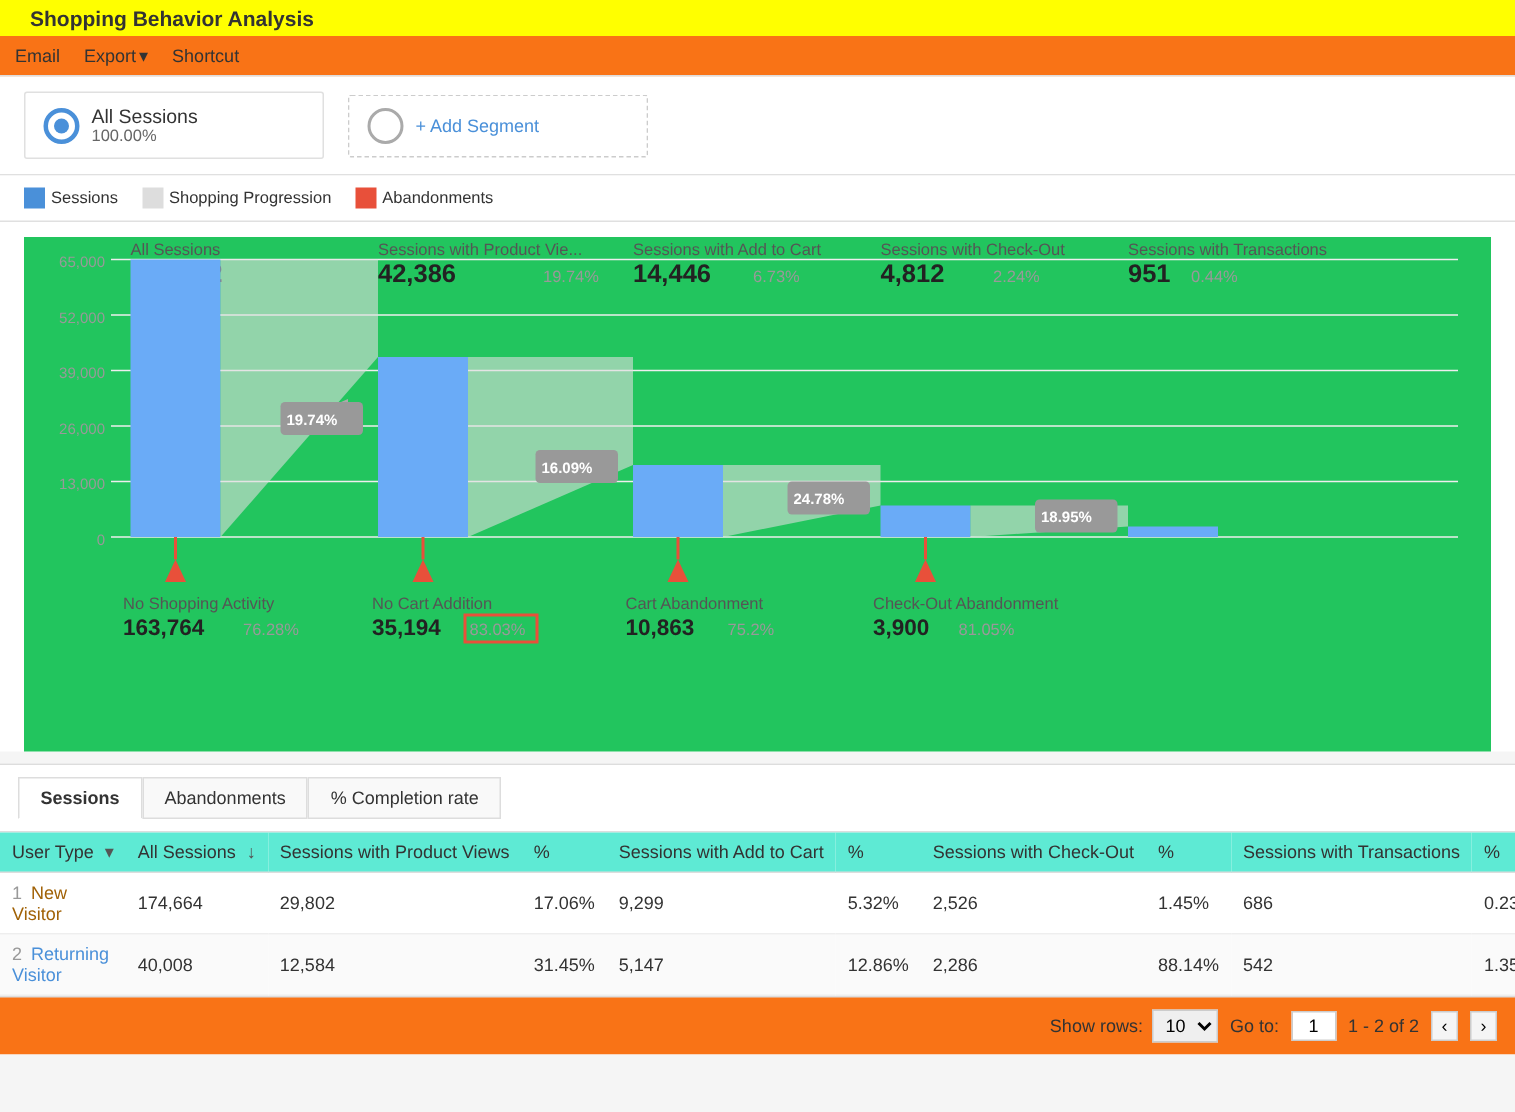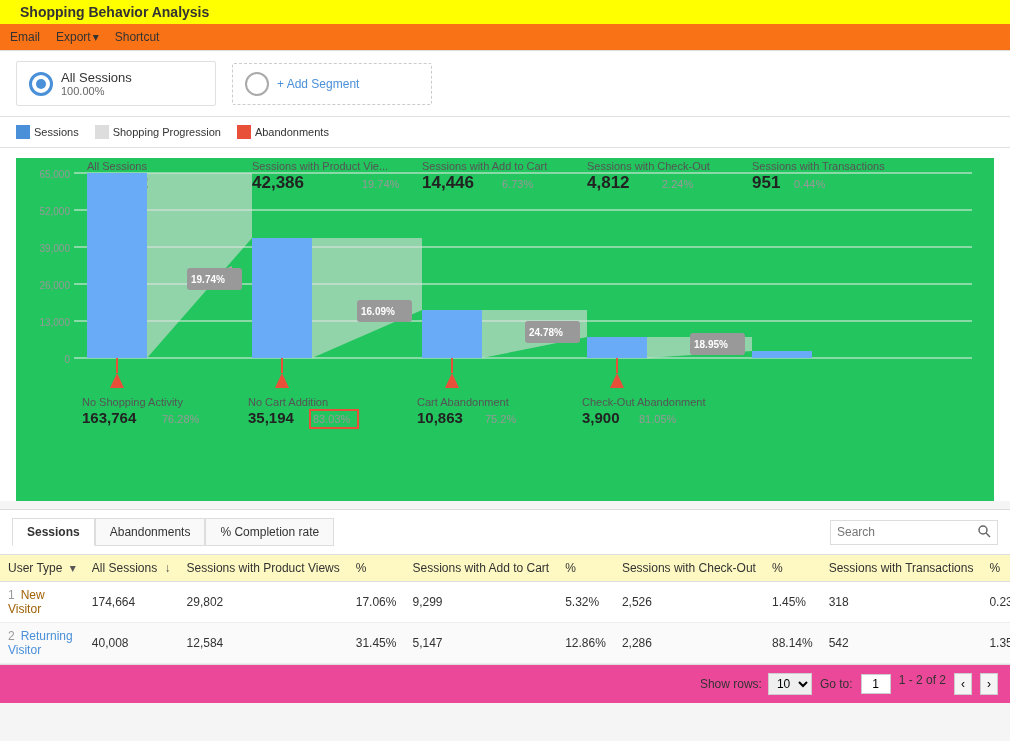--- a/index.html
+++ b/index.html
@@ -34,26 +34,26 @@
     .table-section { background: #fff; margin-top: 8px; border-top: 1px solid #ddd; }
     .table-tabs { display: flex; gap: 0; align-items: center; padding: 8px 12px; border-bottom: 1px solid #ddd; justify-content: space-between; }
     .tab-group { display: flex; gap: 0; }
     .tab-btn { padding: 6px 14px; border: 1px solid #ddd; background: #f9f9f9; cursor: pointer; font-size: 12px; color: #333; }
     .tab-btn.active { background: #fff; border-bottom: 1px solid #fff; font-weight: bold; }
     .search-box { display: flex; align-items: center; border: 1px solid #ddd; background: #fff; padding: 3px 6px; }
     .search-input { border: none; outline: none; font-size: 12px; width: 140px; }
     .search-icon-btn { background: none; border: none; cursor: pointer; color: #666; }
 
     table { width: 100%; border-collapse: collapse; font-size: 12px; }
-    th { background: #fef9c3; border-bottom: 1px solid #ddd; padding: 6px 8px; text-align: left; font-weight: normal; color: #333; white-space: nowrap; }
+    th { background: #5eead4; border-bottom: 1px solid #ddd; padding: 6px 8px; text-align: left; font-weight: normal; color: #333; white-space: nowrap; }
     td { padding: 6px 8px; border-bottom: 1px solid #eee; color: #333; }
     tr:nth-child(even) td { background: #fafafa; }
     .sort-arrow { color: #555; margin-left: 4px; }
 
-    .pagination { display: flex; justify-content: flex-end; padding: 8px 12px; gap: 8px; background: #ec4899; border-top: 1px solid #ddd; }
+    .pagination { display: flex; align-items: center; justify-content: flex-end; padding: 8px 12px; gap: 8px; background: #f97316; border-top: 1px solid #ddd; }
     .show-rows { display: flex; align-items: center; gap: 6px; font-size: 12px; }
     .rows-select { border: 1px solid #ccc; padding: 2px 4px; font-size: 12px; }
     .goto { display: flex; align-items: center; gap: 8px; font-size: 12px; }
     .goto-input { border: 1px solid #ccc; width: 30px; padding: 2px 4px; text-align: center; font-size: 12px; }
     .page-info { font-size: 12px; }
     .nav-btn { border: 1px solid #ccc; background: #f5f5f5; padding: 2px 6px; cursor: pointer; font-size: 12px; }
 
     .chart-outer { position: relative; background: #fff; padding: 10px 16px 0 16px; }
     .col-headers { display: flex; margin-left: 50px; }
   </style>
@@ -205,29 +205,20 @@
     </svg>
   </div>
 </div>
 
 <div class="table-section">
   <div class="table-tabs">
     <div class="tab-group">
       <button class="tab-btn active">Sessions</button>
       <button class="tab-btn">Abandonments</button>
       <button class="tab-btn">% Completion rate</button>
-    </div>
-    <div class="search-box">
-      <input type="text" class="search-input" placeholder="Search" style="">
-      <button class="search-icon-btn">
-        <svg width="14" height="14" viewBox="0 0 14 14">
-          <circle cx="6" cy="6" r="4" stroke="#666" stroke-width="1.5" fill="none"></circle>
-          <line x1="9" y1="9" x2="13" y2="13" stroke="#666" stroke-width="1.5"></line>
-        </svg>
-      </button>
     </div>
   </div>
 
   <table>
     <thead>
       <tr>
         <th>
           <span>User Type</span>
           <span class="sort-arrow">▾</span>
         </th>
@@ -264,21 +255,21 @@
     <tbody id="table-body">
     <tr>
     <td><span style="color:#999;margin-right:6px;">1</span><a href="#" style="color:#a16207;text-decoration:none;">New Visitor</a></td>
     <td>174,664</td>
     <td>29,802</td>
     <td>17.06%</td>
     <td>9,299</td>
     <td>5.32%</td>
     <td>2,526</td>
     <td>1.45%</td>
-    <td>318</td>
+    <td>686</td>
     <td>0.23%</td>
   </tr>
         <tr>
     <td><span style="color:#999;margin-right:6px;">2</span><a href="#" style="color:#4a90d9;text-decoration:none;">Returning Visitor</a></td>
     <td>40,008</td>
     <td>12,584</td>
     <td>31.45%</td>
     <td>5,147</td>
     <td>12.86%</td>
     <td>2,286</td>

